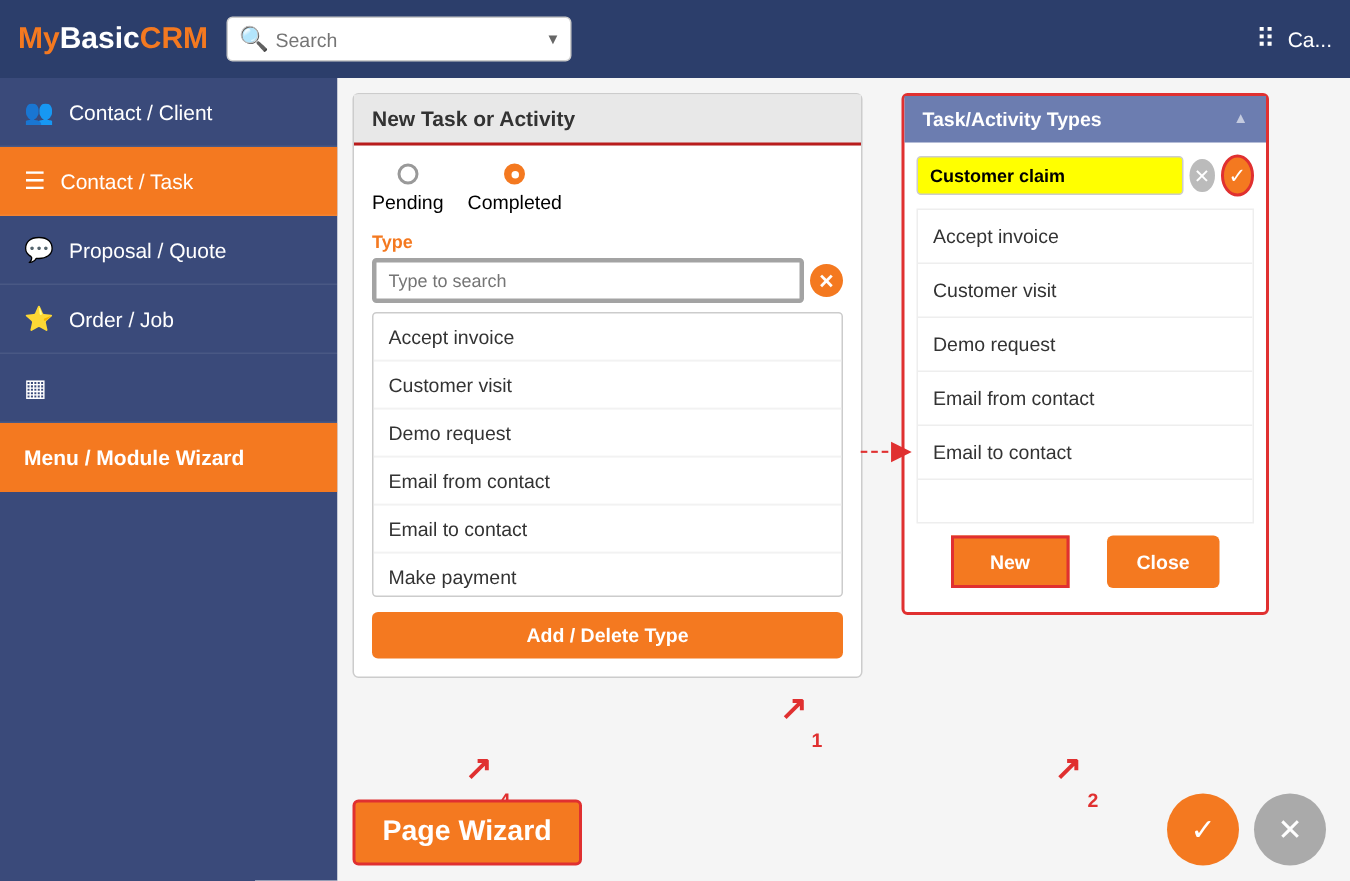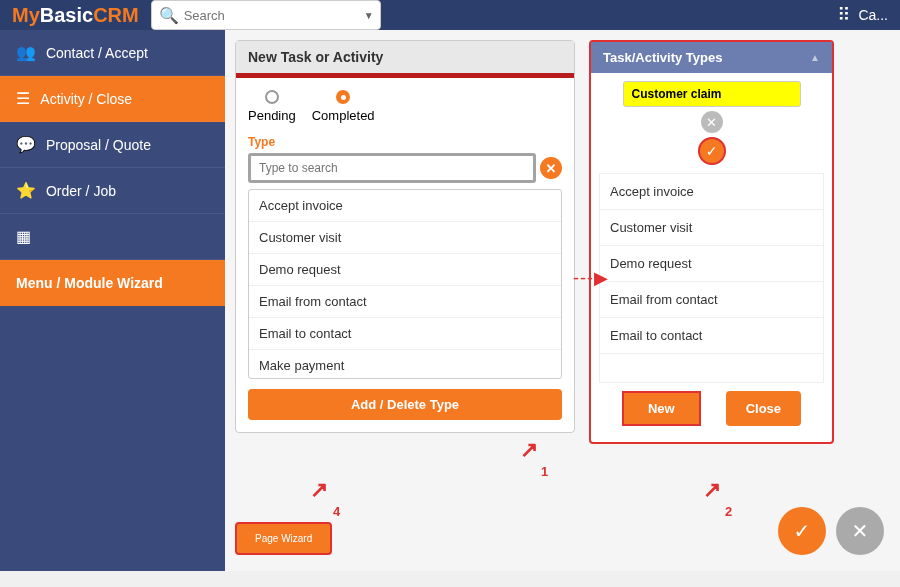--- a/index.html
+++ b/index.html
@@ -3,21 +3,21 @@
   <meta charset="utf-8">
   <style>
     * { box-sizing: border-box; margin: 0; padding: 0; font-family: Arial, sans-serif; }
     body { width: 900px; height: 587px; overflow: hidden; background: #f0f0f0; }
 
     
     .top-nav {
       display: flex;
       align-items: center;
       background: #2c3e6b;
-      height: 30px;
+      height: 52px;
       padding: 0 12px;
       gap: 12px;
     }
     .logo {
       font-size: 20px;
       font-weight: bold;
       color: white;
       white-space: nowrap;
     }
     .logo span { color: #f47920; }
@@ -107,21 +107,21 @@
       top: 10px;
       left: 10px;
       z-index: 10;
     }
     .dialog-task-header {
       background: #e8e8e8;
       padding: 8px 12px;
       font-size: 14px;
       font-weight: bold;
       color: #333;
-      border-bottom: 5px solid #b91c1c;
+      border-bottom: 2px solid #b91c1c;
     }
     .dialog-task-body { padding: 12px; }
     .field-label {
       font-size: 12px;
       color: #f47920;
       font-weight: bold;
       margin-bottom: 4px;
     }
     .radio-group { display: flex; align-items: center; gap: 16px; margin-bottom: 12px; }
     .radio-option { display: flex; align-items: center; gap: 4px; font-size: 13px; cursor: pointer; flex-direction: column; }
@@ -162,38 +162,38 @@
     .add-delete-btn {
       background: #f47920; color: white; border: none; padding: 8px 16px;
       border-radius: 4px; font-size: 13px; font-weight: bold; cursor: pointer;
       width: 100%; margin-top: 2px;
     }
 
     
     .types-panel {
       position: absolute;
       top: 10px;
-      left: 364px;
+      left: 376px;
       width: 245px;
       background: white;
       border: 2px solid #e03030;
       border-radius: 4px;
       z-index: 20;
     }
     .types-panel-header {
       background: #6c7db0;
       padding: 8px 12px;
       font-size: 13px;
       font-weight: bold;
       color: white;
       display: flex; align-items: center; justify-content: space-between;
     }
     .types-panel-body { padding: 8px; }
     .types-search-row {
-      display: flex; align-items: center; gap: 4px; margin-bottom: 8px; flex-direction: column;
+      display: flex; align-items: center; gap: 4px; margin-bottom: 8px;
     }
     .types-search-input {
       flex: 1; padding: 5px 8px; border: 1px solid #ccc; border-radius: 3px;
       font-size: 12px; background: #ffff00; font-weight: bold;
     }
     .types-clear-btn {
       width: 22px; height: 22px; border-radius: 50%; background: #ccc;
       color: white; border: none; cursor: pointer; font-size: 13px;
       display: flex; align-items: center; justify-content: center;
     }
@@ -222,21 +222,21 @@
     }
 
     
     .bottom-actions {
       position: absolute;
       bottom: 16px;
       left: 10px;
     }
     .page-wizard-btn {
       background: #f47920; color: white; border: none; padding: 9px 18px;
-      border-radius: 4px; font-size: 10px; font-weight: normal; cursor: pointer;
+      border-radius: 4px; font-size: 19px; font-weight: bold; cursor: pointer;
       border: 2px solid #e03030;
     }
 
     .bottom-right-actions {
       position: absolute;
       bottom: 16px;
       right: 16px;
       display: flex;
       gap: 10px;
     }
@@ -282,25 +282,25 @@
     <span class="grid-icon">⠿</span>
     <span>Ca...</span>
   </div>
 </div>
 
 <div class="layout">
 
   <div class="sidebar">
     <div class="sidebar-item">
       <span class="icon">👥</span>
-      <span>Contact / Accept</span>
+      <span>Contact / Client</span>
     </div>
     <div class="sidebar-item active">
       <span class="icon">☰</span>
-      <span>Activity / Close</span>
+      <span>Contact / Task</span>
     </div>
     <div class="sidebar-item">
       <span class="icon">💬</span>
       <span>Proposal / Quote</span>
     </div>
     <div class="sidebar-item">
       <span class="icon">⭐</span>
       <span>Order / Job</span>
     </div>
     <div class="sidebar-item">

